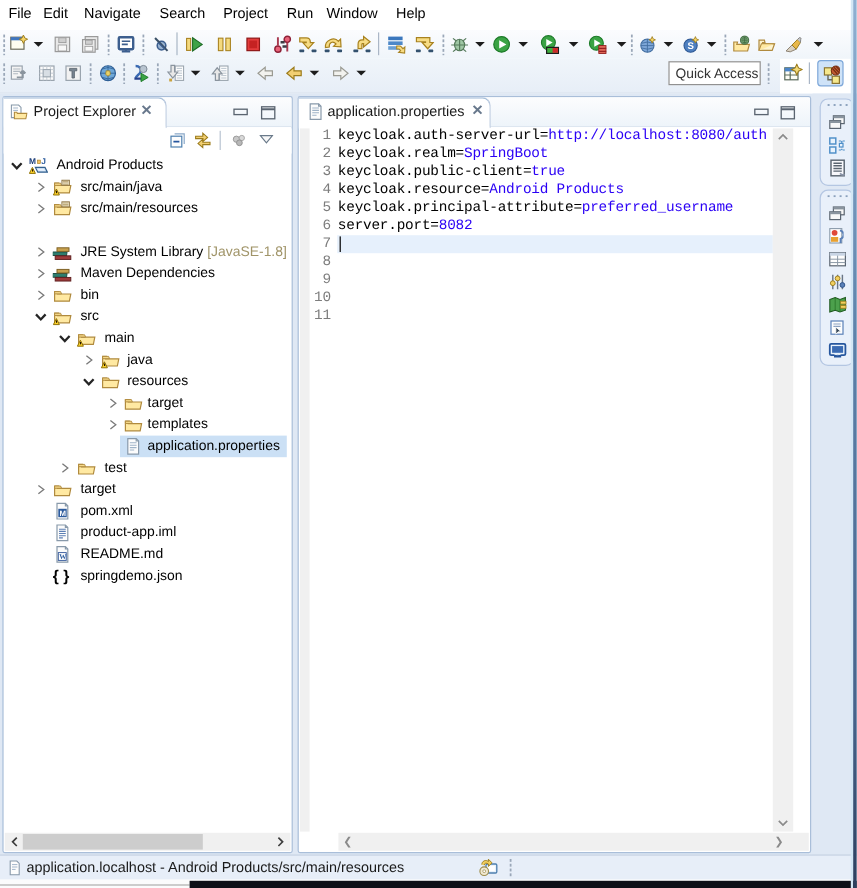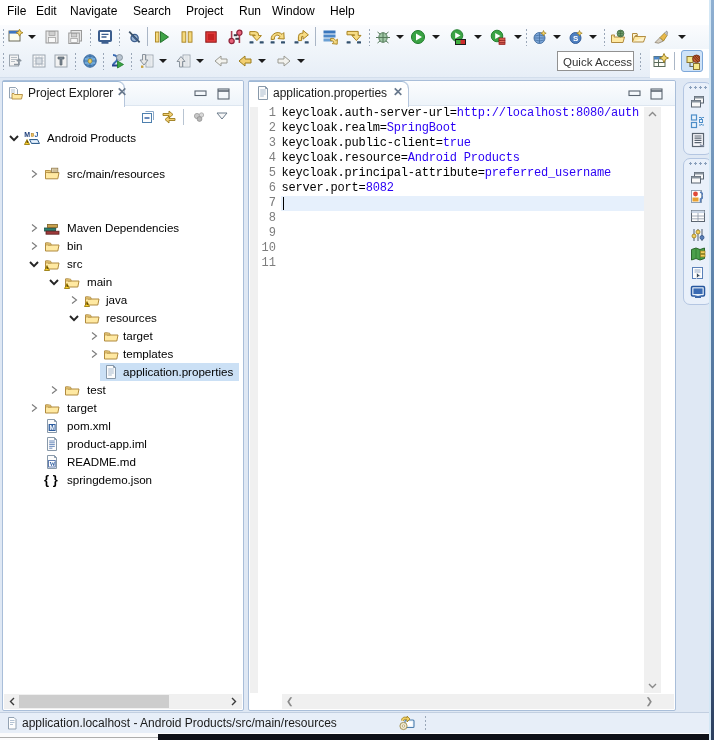--- a/index.html
+++ b/index.html
@@ -324,21 +324,21 @@
 <circle cx="10.5" cy="4.8" r="3.8" fill="#c05a30" stroke="#6e2a10" stroke-width="0.8"></circle>
 <path d="M7.6 3 L12 8 M8.8 1.9 L13.3 6.6 M10.6 1.2 L14.2 5" stroke="#6e2a10" stroke-width="0.9"></path>
 </svg>
       </div>
     </div>
 </div>
 
 <div id="main">
   <div class="panel" id="explorer" style="left:2px; top:2px; width:242px; height:631px;">
     <div class="phead">
-      <div class="tab" style="width:122px;">
+      <div class="tab" style="width:136px;">
         <div class="ticon" style="left:4px; top:4px;">
             <svg width="16" height="16" viewBox="0 0 16 16">
               <path d="M2.5 2.5 L8.5 2.5 L10.5 4.5 L10.5 13 L2.5 13 Z" fill="#fdfdfd" stroke="#8899aa" stroke-width="0.9"></path>
               <path d="M4 5 h4 M4 7 h4" stroke="#9fb3c8" stroke-width="0.8"></path>
               <path d="M5 8.5 L5 14 L14.5 14 L15.5 9.5 L7.5 9.5 L7 8.5 Z" fill="#ffe9a2" stroke="#b08a3e" stroke-width="0.9"></path>
             </svg>
           </div>
         <div class="ttxt" style="left:25px;">Project Explorer</div>
         <div class="tclose" style="left:114px; top:4px;">✕</div>
       </div>
@@ -395,35 +395,68 @@
 <path d="M7 10.8 L12.8 10.8 L13.9 12.3 L8.2 12.3 Z" fill="#e8f2fc" stroke="none"></path>
 <text x="0.2" y="7" font-size="7" font-family="Liberation Sans" font-weight="bold" fill="#1a3c78">M</text>
 <rect x="7.2" y="3.4" width="2.4" height="3" fill="#f0c060" stroke="#a07820" stroke-width="0.5"></rect>
 <text x="10.4" y="7" font-size="7" font-family="Liberation Sans" font-weight="bold" fill="#2d5c9e">J</text>
 <path d="M0.5 14.5 L3 9.5 L5.5 14.5 Z" fill="#ffd32b" stroke="#8a6d00" stroke-width="0.8"></path>
               <rect x="2.7" y="11" width="0.9" height="2" fill="#201000"></rect>
             </svg>
           </div>
           <span class="lbl" style="left:43px">Android Products</span>
         </div>
-<div class="trow" style="top:37px">
+<div class="trow" style="top:19px">
           <div class="chev" style="left:24px">
             <svg width="12" height="12" viewBox="0 0 12 12">
               <path d="M4 2.5 L8.5 6 L4 9.5" fill="none" stroke="#7a7a7a" stroke-width="1.1"></path>
             </svg>
           </div>
           <div class="ticon" style="left:40px">
             <svg width="16" height="16" viewBox="0 0 16 16">
               <path d="M1.5 4.6 L1.5 12.8 L13.8 12.8 L15 6.6 L4 6.6 L4.6 4.6 Z" fill="#ffe9a2" stroke="#b08a3e" stroke-width="1"></path>
               <path d="M1.5 4.6 L6.5 4.6 L7.3 6.5 L1.5 6.5 Z" fill="#f5d98b" stroke="#b08a3e" stroke-width="0.8"></path>
               <rect x="7.6" y="2.2" width="6.2" height="4.2" fill="#f7f1df" stroke="#8c7340" stroke-width="0.8"></rect>
               <path d="M8.4 3.2 h4.6 M8.4 4.4 h4.6 M8.4 5.6 h4.6" stroke="#a98f55" stroke-width="0.6"></path>
+              <path d="M0.5 14.5 L3 9.5 L5.5 14.5 Z" fill="#ffd32b" stroke="#8a6d00" stroke-width="0.8"></path>
+              <rect x="2.7" y="11" width="0.9" height="2" fill="#201000"></rect>
+            </svg>
+          </div>
+          <span class="lbl" style="left:63px">src/main/java</span>
+        </div>
+<div class="trow" style="top:37px">
+          <div class="chev" style="left:24px">
+            <svg width="12" height="12" viewBox="0 0 12 12">
+              <path d="M4 2.5 L8.5 6 L4 9.5" fill="none" stroke="#7a7a7a" stroke-width="1.1"></path>
+            </svg>
+          </div>
+          <div class="ticon" style="left:40px">
+            <svg width="16" height="16" viewBox="0 0 16 16">
+              <path d="M1.5 4.6 L1.5 12.8 L13.8 12.8 L15 6.6 L4 6.6 L4.6 4.6 Z" fill="#ffe9a2" stroke="#b08a3e" stroke-width="1"></path>
+              <path d="M1.5 4.6 L6.5 4.6 L7.3 6.5 L1.5 6.5 Z" fill="#f5d98b" stroke="#b08a3e" stroke-width="0.8"></path>
+              <rect x="7.6" y="2.2" width="6.2" height="4.2" fill="#f7f1df" stroke="#8c7340" stroke-width="0.8"></rect>
+              <path d="M8.4 3.2 h4.6 M8.4 4.4 h4.6 M8.4 5.6 h4.6" stroke="#a98f55" stroke-width="0.6"></path>
             </svg>
           </div>
           <span class="lbl" style="left:63px">src/main/resources</span>
+        </div>
+<div class="trow" style="top:73px">
+          <div class="chev" style="left:24px">
+            <svg width="12" height="12" viewBox="0 0 12 12">
+              <path d="M4 2.5 L8.5 6 L4 9.5" fill="none" stroke="#7a7a7a" stroke-width="1.1"></path>
+            </svg>
+          </div>
+          <div class="ticon" style="left:40px">
+            <svg width="16" height="16" viewBox="0 0 16 16">
+              <rect x="1" y="8" width="12" height="3" fill="#2e7d6e" stroke="#1d4f45" stroke-width="0.8" transform="skewX(-8)"></rect>
+<rect x="3.5" y="4.5" width="10" height="3" fill="#c8a14e" stroke="#7c5f22" stroke-width="0.8"></rect>
+<rect x="2" y="11.2" width="13" height="3" fill="#9e3a3a" stroke="#5e1f1f" stroke-width="0.8"></rect>
+            </svg>
+          </div>
+          <span class="lbl" style="left:63px">JRE System Library<span style="color:#a09468"> [JavaSE-1.8]</span></span>
         </div>
 <div class="trow" style="top:91px">
           <div class="chev" style="left:24px">
             <svg width="12" height="12" viewBox="0 0 12 12">
               <path d="M4 2.5 L8.5 6 L4 9.5" fill="none" stroke="#7a7a7a" stroke-width="1.1"></path>
             </svg>
           </div>
           <div class="ticon" style="left:40px">
             <svg width="16" height="16" viewBox="0 0 16 16">
               <rect x="1" y="8" width="12" height="3" fill="#2e7d6e" stroke="#1d4f45" stroke-width="0.8" transform="skewX(-8)"></rect>

